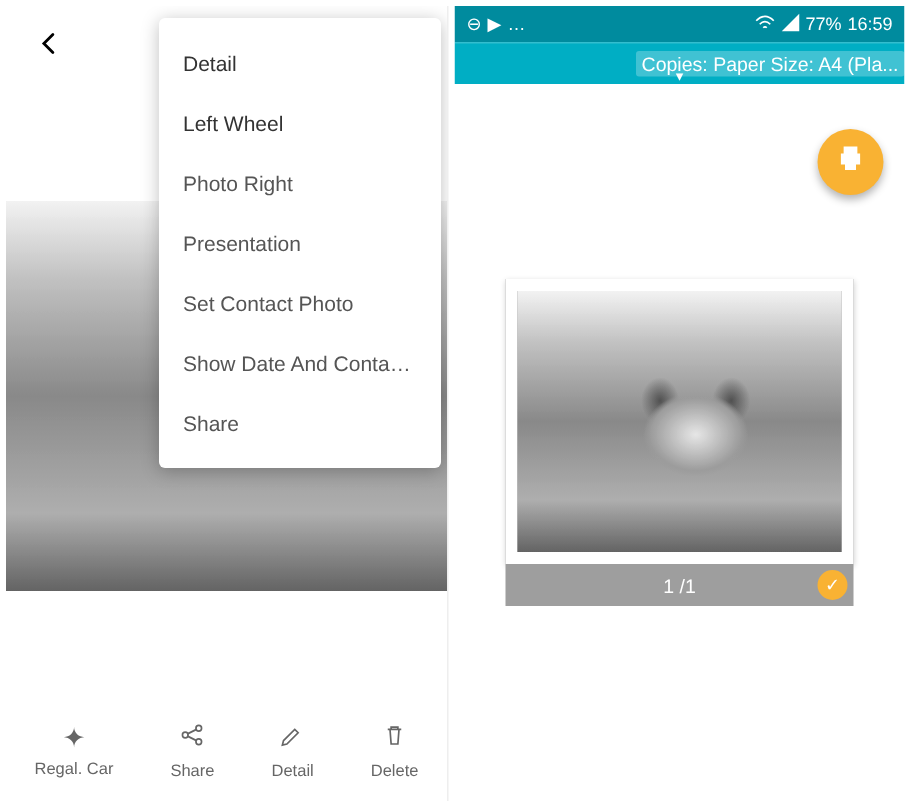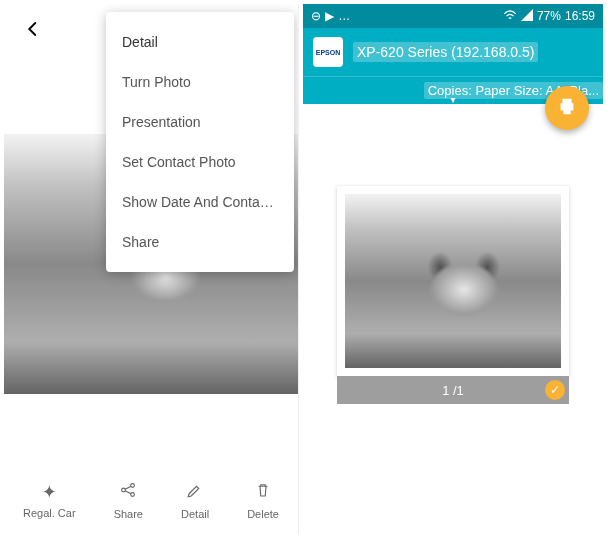--- a/index.html
+++ b/index.html
@@ -104,21 +104,22 @@
         <path d="M15 4l-8 8 8 8" stroke="#000" stroke-width="2.5" fill="none" stroke-linecap="round"></path>
       </svg>
   </div>
 
   <div class="photo-area">
     <div class="cat"></div>
   </div>
 
   <div class="menu">
     <div class="menu-item strong">Detail</div>
-    <div class="menu-item">Turn Photo</div>
+    <div class="menu-item strong">Left Wheel</div>
+    <div class="menu-item">Photo Right</div>
     <div class="menu-item">Presentation</div>
     <div class="menu-item">Set Contact Photo</div>
     <div class="menu-item">Show Date And Contact Tag</div>
     <div class="menu-item">Share</div>
   </div>
 
   <div class="bottom-bar">
     <div class="bbar-item">
       <span class="bbar-icon">✦</span>
       <span>Regal. Car</span>
@@ -170,24 +171,20 @@
       <span>
         <svg width="12" height="12" viewBox="0 0 12 12">
             <path d="M0 12 L12 0 L12 12 Z" fill="#fff"></path>
           </svg>
       </span>
       <span>77%</span>
       <span>16:59</span>
     </div>
   </div>
 
-  <div class="teal-bar1">
-    <div class="epson-logo">EPSON</div>
-    <span class="printer-name">XP-620 Series (192.168.0.5)</span>
-  </div>
 
   <div class="teal-bar2">
     <span class="settings-txt">Copies: Paper Size: A4 (Pla...</span>
     <span class="chevron-down">▾</span>
   </div>
 
   <div class="print-fab">
     <span class="print-fab-icon">
       <svg width="22" height="22" viewBox="0 0 24 24">
           <path d="M7 9V4h10v5M5 9h14v8h-3v4H8v-4H5zM8 14h8v6H8z" fill="#fff"></path>

